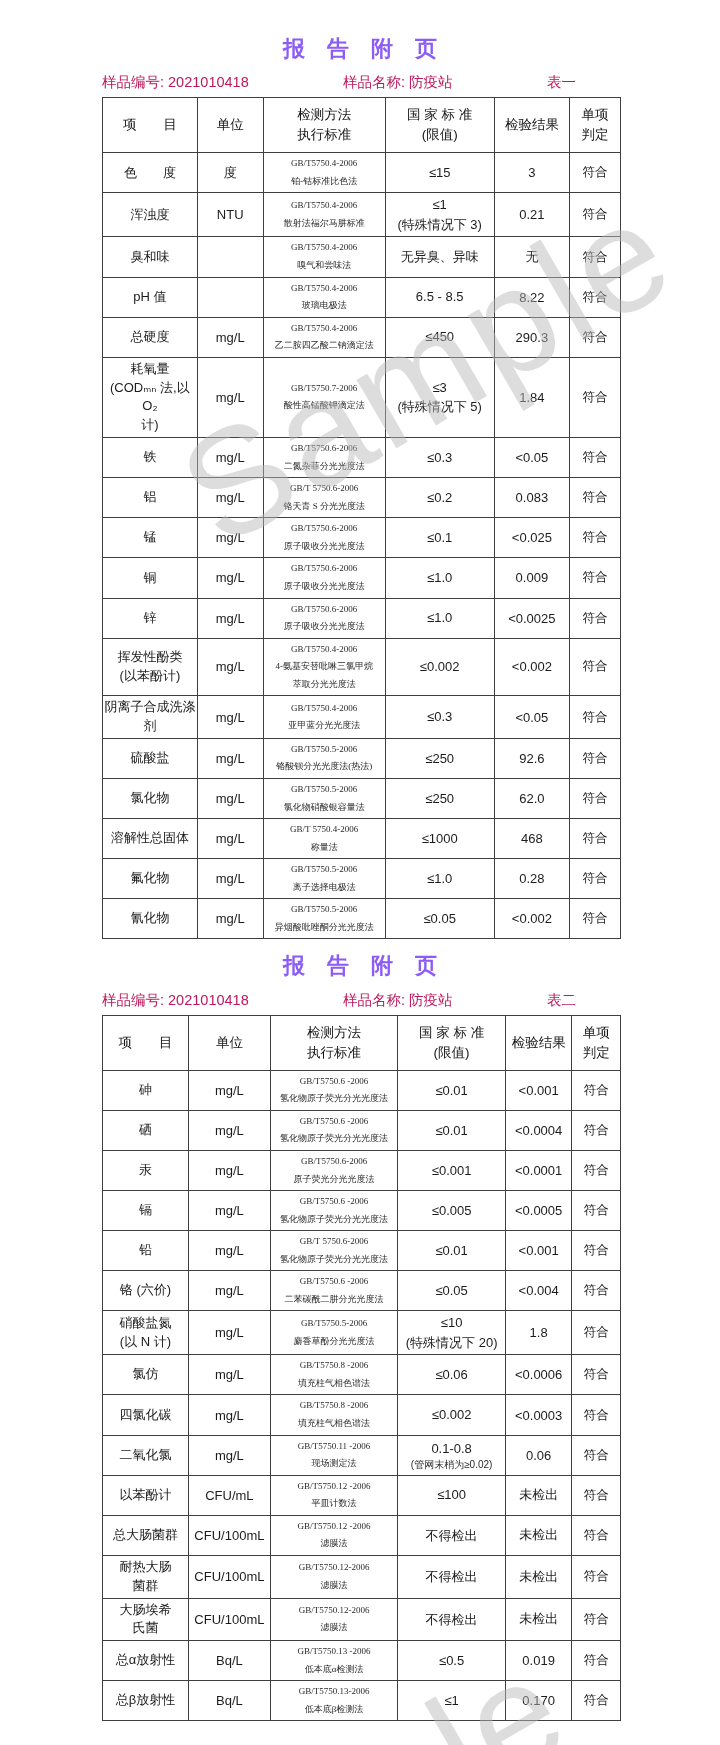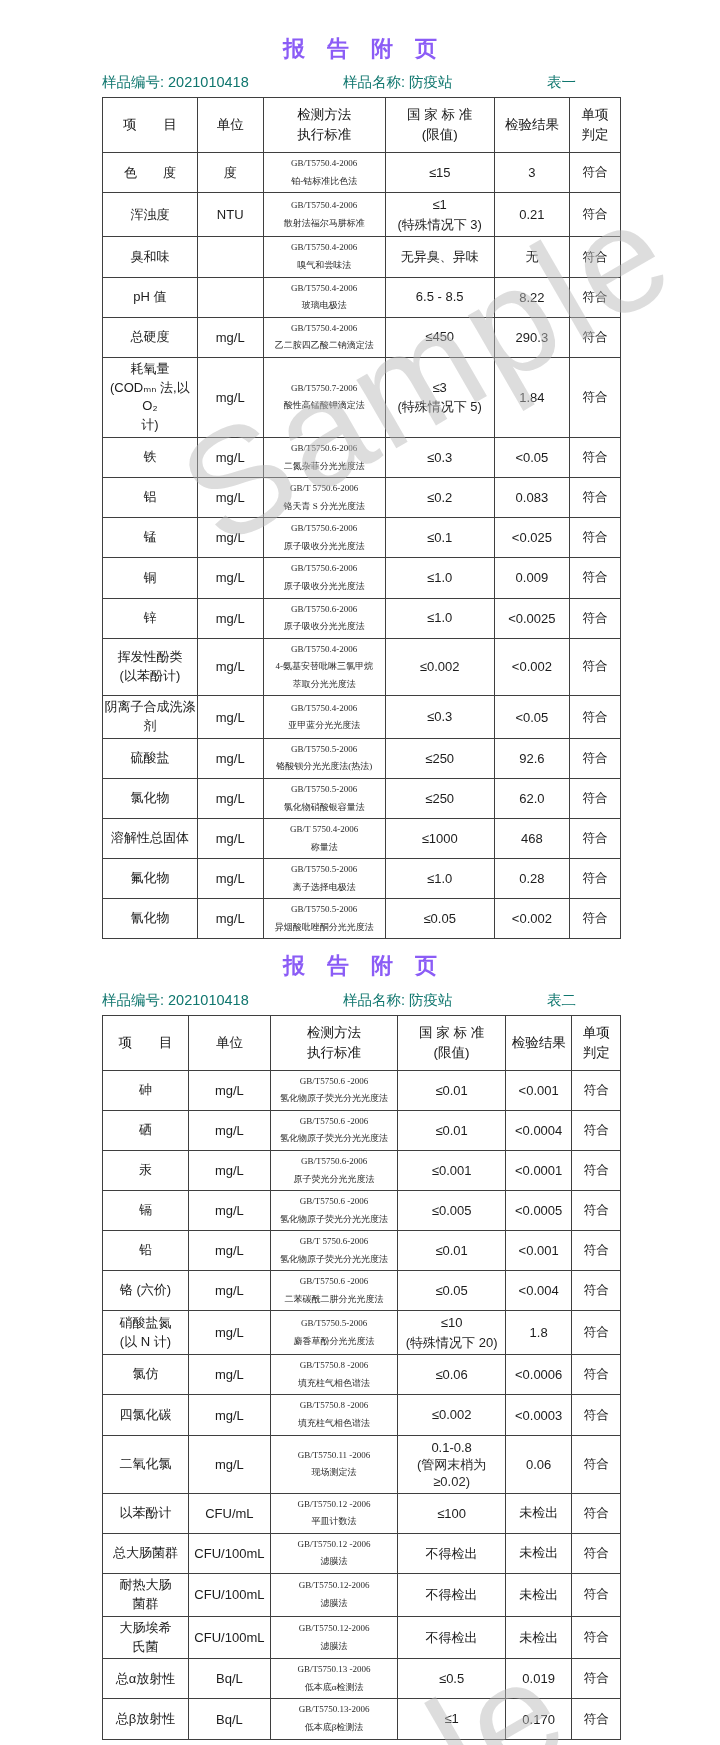--- a/index.html
+++ b/index.html
@@ -11,42 +11,42 @@
   .page{position:relative;}
   .doc-title{
     text-align:center;font-size:22px;font-weight:bold;color:#8b5cf6;
     margin:0;line-height:1.2;
   }
   #page1 .doc-title{padding-top:36px;}
   #page2 .doc-title{padding-top:14px;}
   .info-line{
     display:flex;justify-content:space-between;align-items:flex-start;
     margin:11px 102px 5px 102px;padding-right:42px;
-    font-size:14.5px;color:#0f766e;
+    font-size:14.5px;color:#be185d;
   }
   table.report{
     width:519px;margin-left:102px;border-collapse:collapse;table-layout:fixed;
     background:transparent;
   }
   table.report th,table.report td{
     border:1px solid #3f3f3f;text-align:center;vertical-align:middle;
     padding:2px 1px;white-space:pre-line;overflow:hidden;
   }
   table.report th{
     font-weight:normal;font-size:13.5px;line-height:1.5;height:50px;color:#161616;
   }
   #table1 td{height:33px;}
   #table2 td{height:34px;}
   .cell-item{font-size:13px;line-height:1.45;}
   .cell-unit{font-size:13px;}
   .cell-method{font-size:9px;line-height:1.95;color:#2a2a2a;font-family:Liberation Serif, serif;}
   .cell-standard{font-size:13px;line-height:1.5;}
   .cell-result{font-size:13px;}
   .cell-judgment{font-size:12.5px;}
-  .std-note{display:block;font-size:13px;line-height:1.3;color:#2a2a2a;}
+  .std-note{display:block;font-size:10px;line-height:1.3;color:#2a2a2a;}
   .watermark{
     position:absolute;z-index:5;pointer-events:none;
     font-size:150px;font-weight:400;letter-spacing:4px;
     color:#b9b9b9;opacity:0.48;
     transform:rotate(-30deg);
     font-family:"Liberation Sans","DejaVu Sans",sans-serif;
   }
   #wm1{left:160px;top:285px;}
   #wm2{left:55px;top:1742px;}
   

